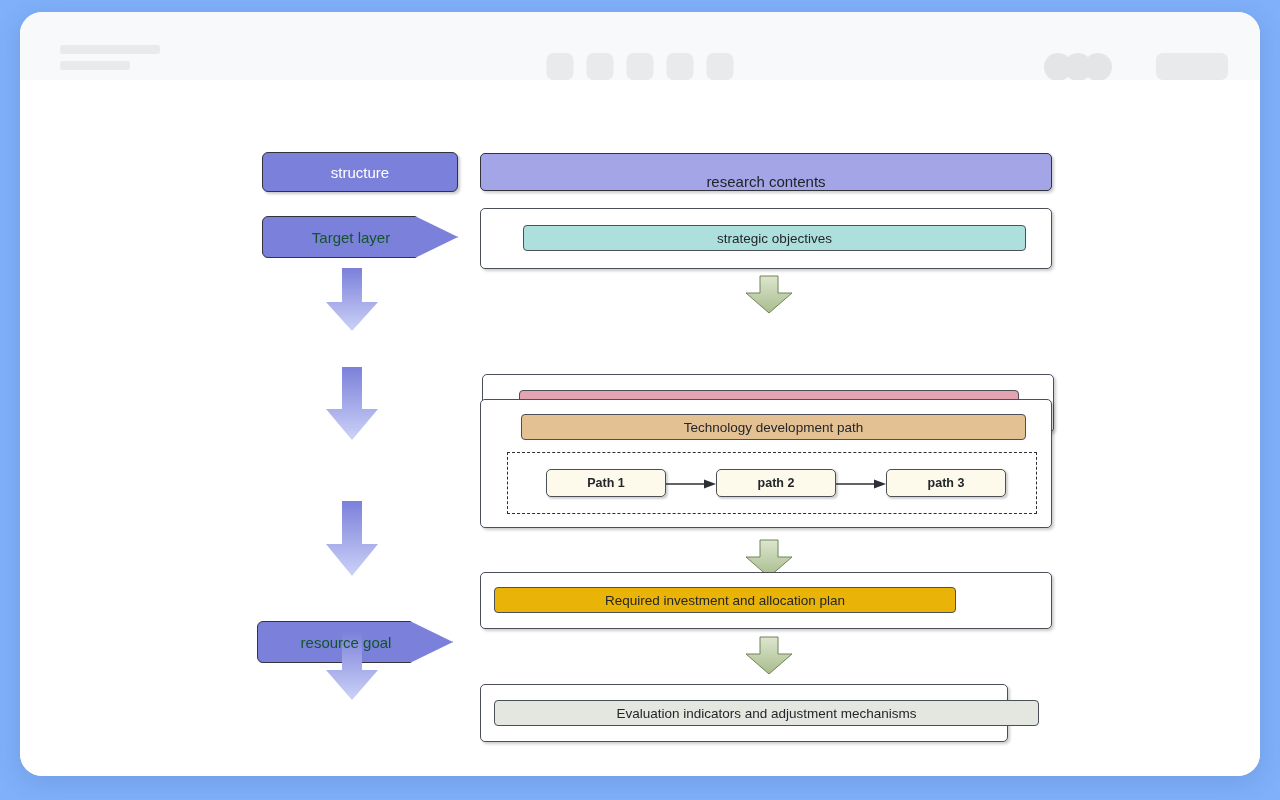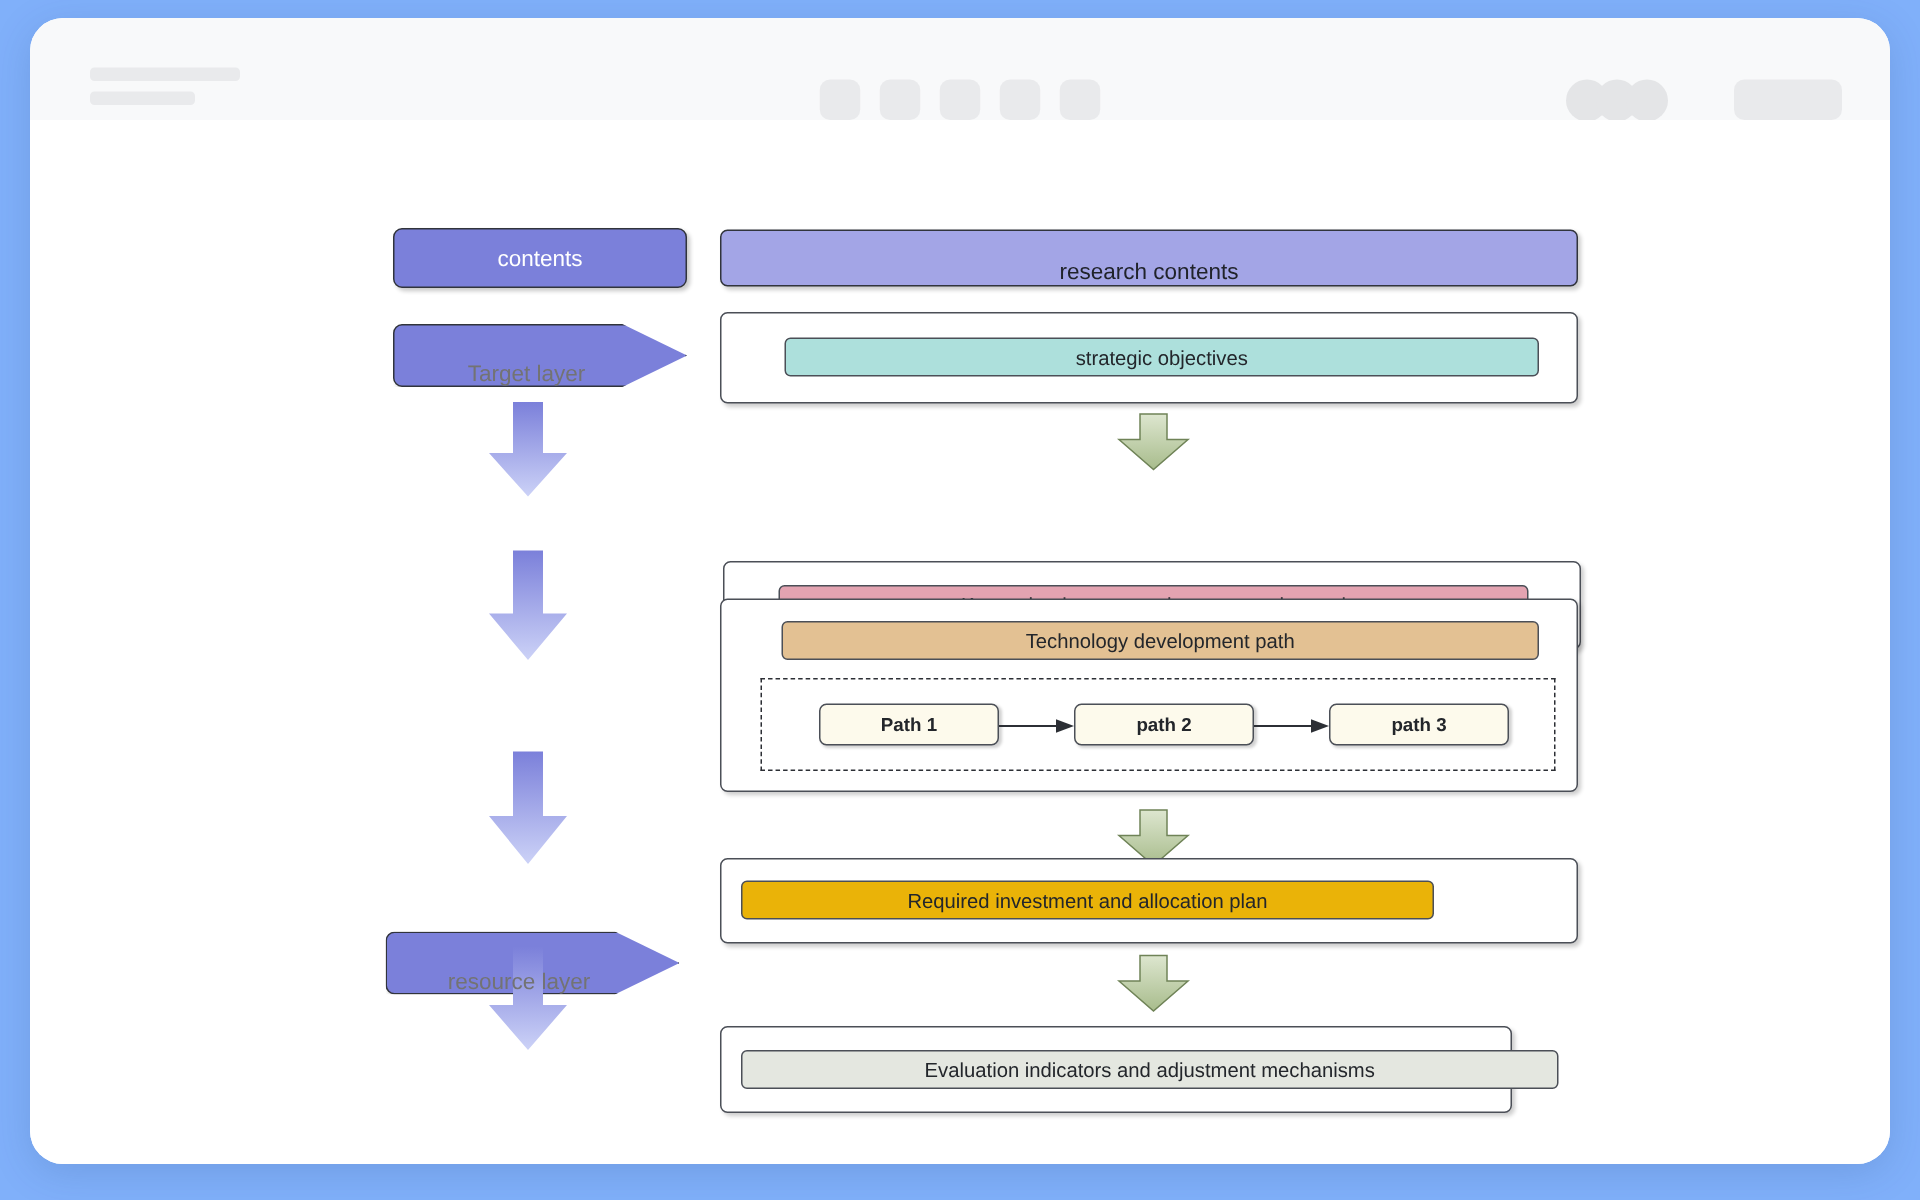--- a/index.html
+++ b/index.html
@@ -97,23 +97,23 @@
     background: #7b80da;
     border: 1.6px solid #31343c;
     border-radius: 6px;
     color: #ffffff;
     font-size: 15px;
     display: flex; align-items: center; justify-content: center;
     box-shadow: 2px 2px 3px rgba(0,0,0,0.22);
   }
   .layer-chev {
     width: 196px; height: 42px;
-    color: #737373;
+    color: #14532d;
     font-size: 15px;
-    display: flex; align-items: flex-end; justify-content: center;
+    display: flex; align-items: center; justify-content: center;
     position: relative;
   }
   .layer-chev .shape {
     position: absolute; inset: 0;
     background: #7b80da;
     border: 1.6px solid #31343c;
     border-radius: 6px;
     clip-path: polygon(0% 0%, 78% 0%, 100% 50%, 78% 100%, 0% 100%);
     box-shadow: 2px 2px 3px rgba(0,0,0,0.22);
   }
@@ -192,21 +192,21 @@
       <div class="tb-av"></div>
       <div class="tb-av"></div>
     </div>
 
     <div class="tb-btn"></div>
   </div>
 
   <div class="canvas">
 
     <div class="node struct-box" style="left:242px; top:72px;">
-      <span>contents</span>
+      <span>structure</span>
     </div>
 
     <div class="node layer-chev" style="left:242px; top:136px;">
       <div class="shape"></div>
       <span class="txt">Target layer</span>
     </div>
 
     <svg class="vArrowPurple" style="left:303px; top:186px;" width="58" height="68" viewBox="0 0 58 68">
       <defs>
         <linearGradient id="pg1" x1="0" y1="0" x2="0" y2="1">
@@ -234,21 +234,21 @@
         <linearGradient id="pg3" x1="0" y1="0" x2="0" y2="1">
           <stop offset="0%" stop-color="#7b80da"></stop>
           <stop offset="100%" stop-color="#ccd2f7"></stop>
         </linearGradient>
       </defs>
       <polygon points="19,2 39,2 39,45 55,45 29,77 3,45 19,45" fill="url(#pg3)"></polygon>
     </svg>
 
     <div class="node layer-chev" style="left:237px; top:499px;">
       <div class="shape"></div>
-      <span class="txt">resource layer</span>
+      <span class="txt">resource goal</span>
     </div>
 
     <svg class="vArrowPurple" style="left:303px; top:549px;" width="58" height="74" viewBox="0 0 58 74">
       <defs>
         <linearGradient id="pg4" x1="0" y1="0" x2="0" y2="1">
           <stop offset="0%" stop-color="#7b80da"></stop>
           <stop offset="100%" stop-color="#ccd2f7"></stop>
         </linearGradient>
       </defs>
       <polygon points="19,2 39,2 39,41 55,41 29,71 3,41 19,41" fill="url(#pg4)"></polygon>

